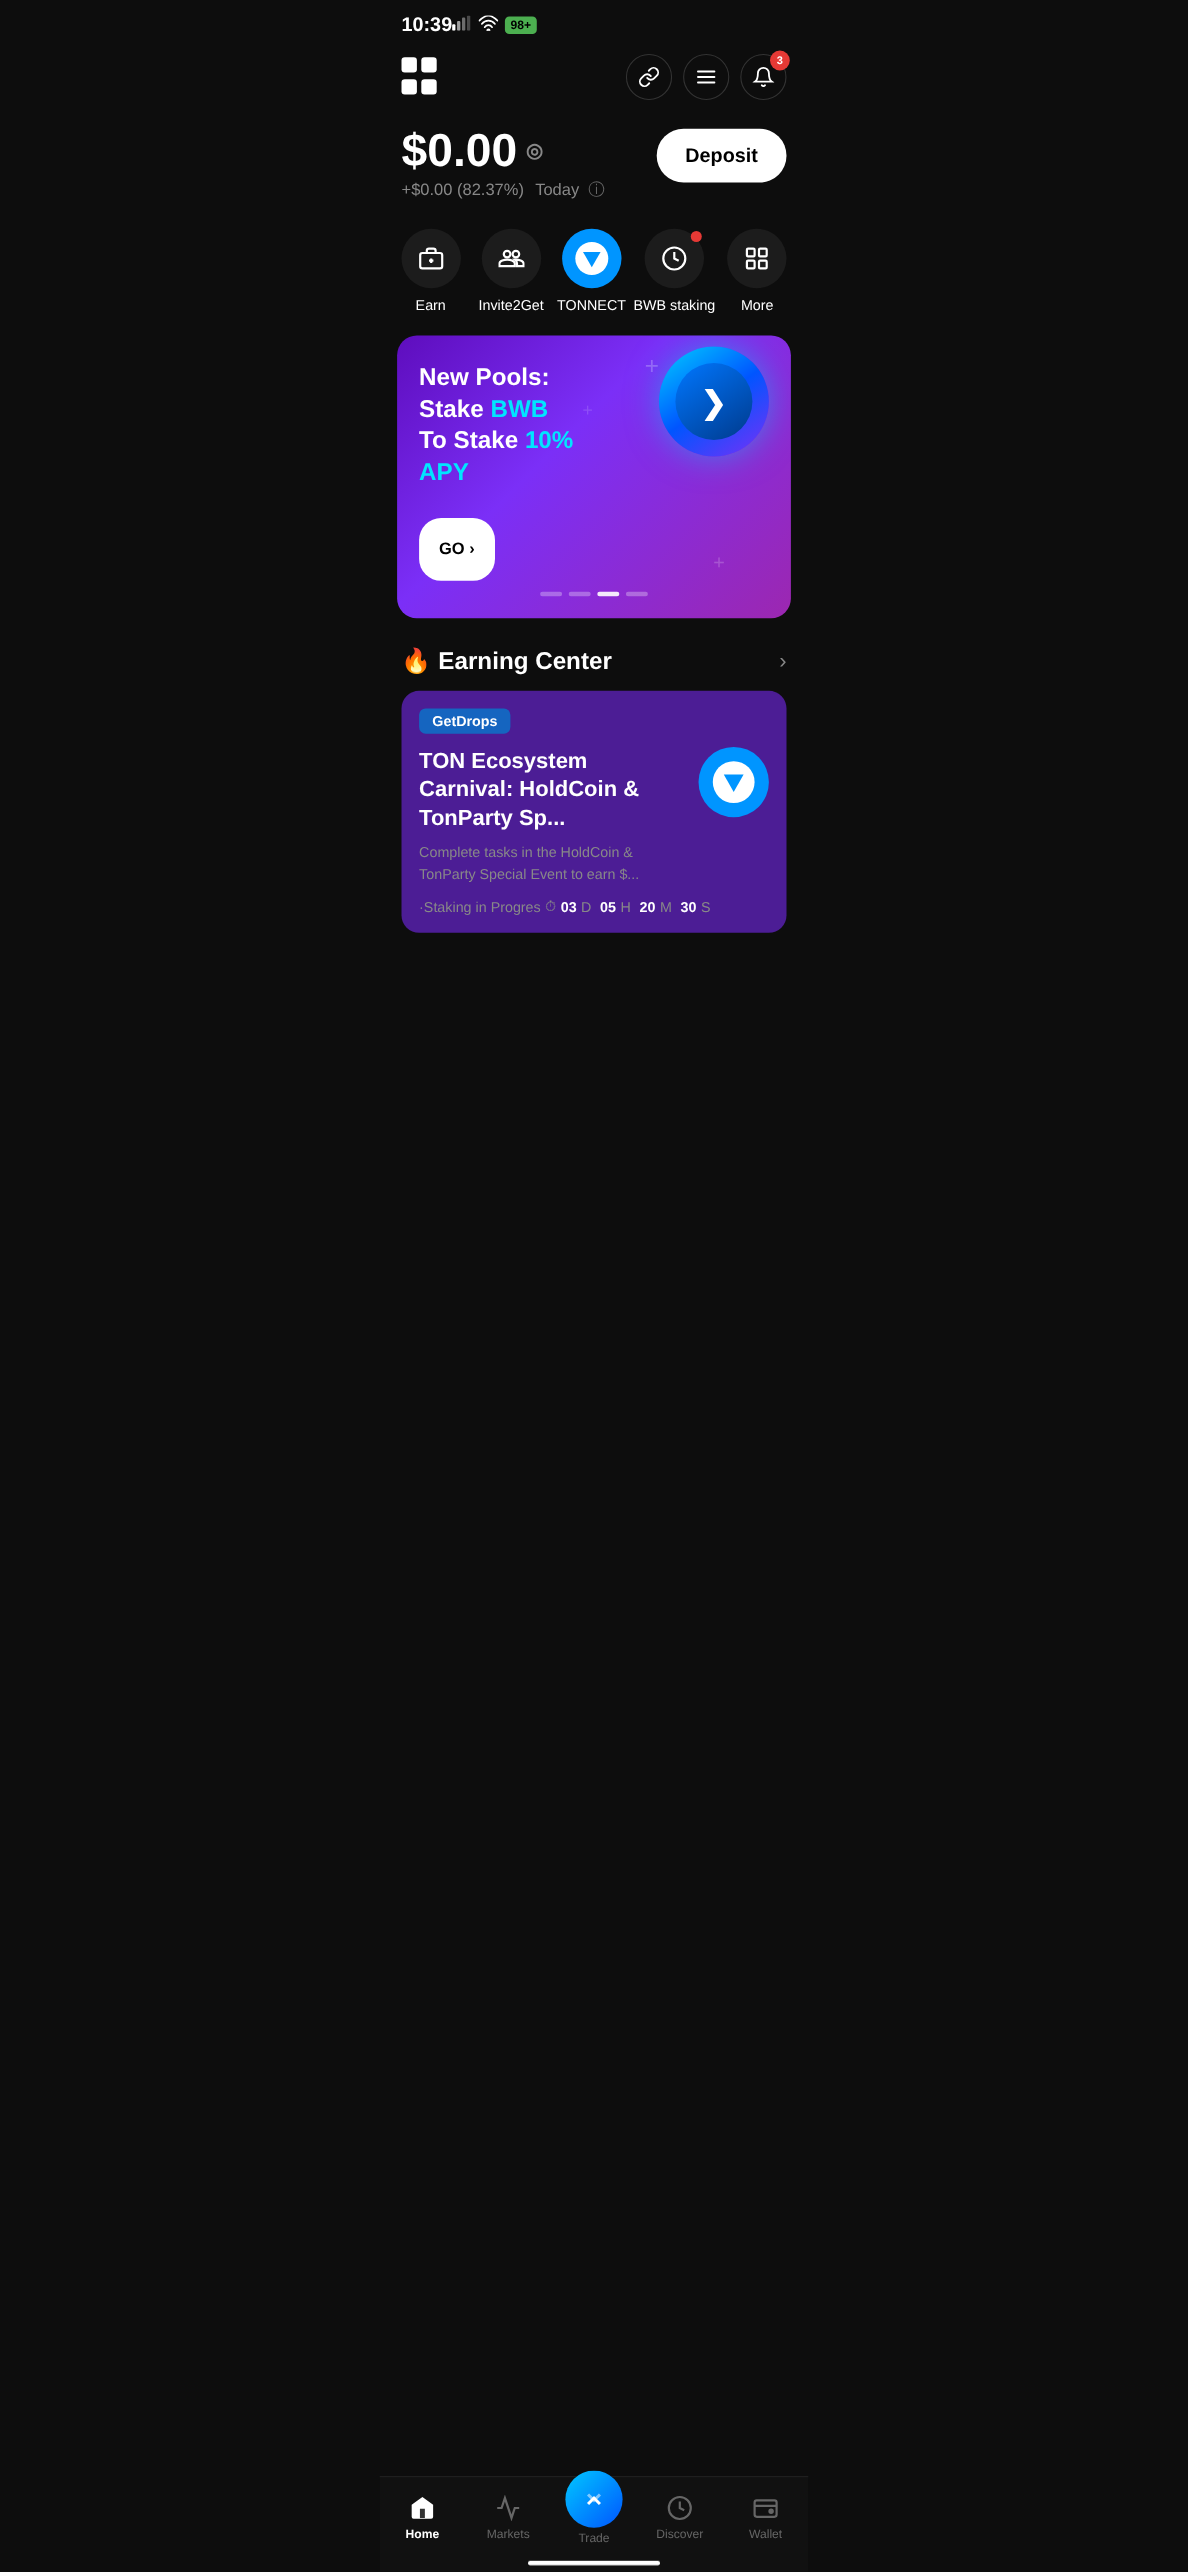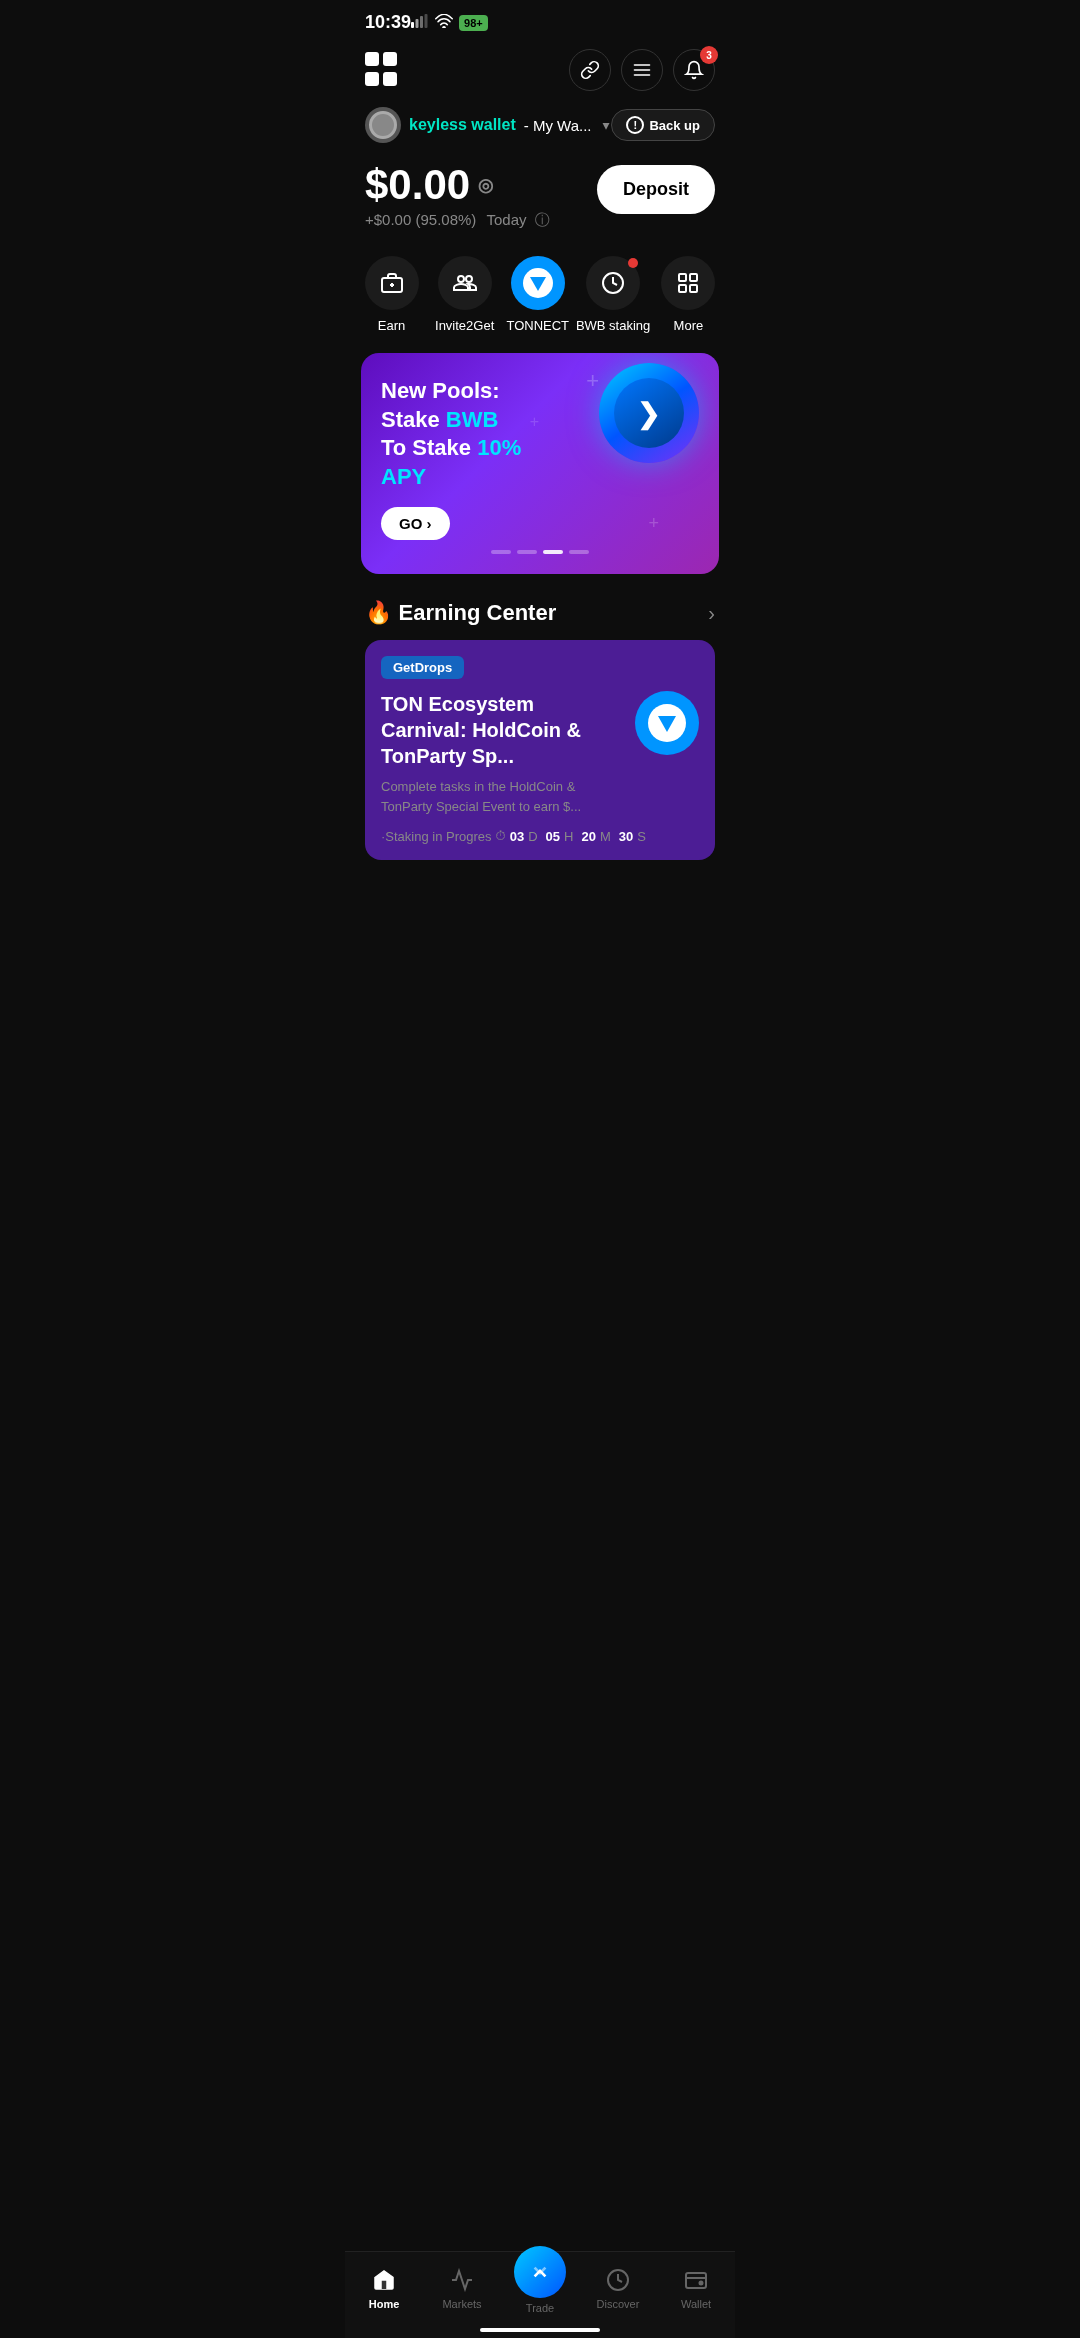--- a/index.html
+++ b/index.html
@@ -304,24 +304,24 @@
       color: #00e5ff;
     }
     .banner-go-btn {
       display: inline-flex;
       align-items: center;
       gap: 5px;
       background: #fff;
       color: #000;
       border: none;
       border-radius: 20px;
-      padding: 8px 18px;
+      padding: 20px 18px;
       font-size: 15px;
       font-weight: 700;
-      margin-top: 16px;
+      margin-top: 28px;
       cursor: pointer;
     }
     .banner-coin {
       position: absolute;
       right: 10px;
       top: 10px;
       width: 110px;
       height: 110px;
     }
     .banner-coin-circle {
@@ -600,43 +600,29 @@
       <button class="nav-icon-btn">
         <svg viewBox="0 0 24 24" stroke-width="2">
           <path d="M18 8A6 6 0 0 0 6 8c0 7-3 9-3 9h18s-3-2-3-9" stroke-linecap="round"></path>
           <path d="M13.73 21a2 2 0 0 1-3.46 0" stroke-linecap="round"></path>
         </svg>
         <span class="notification-badge">3</span>
       </button>
     </div>
   </div>
 
-  <div class="wallet-header">
-    <div class="wallet-info">
-      <div class="wallet-avatar">
-        <div class="wallet-avatar-inner"></div>
-      </div>
-      <span class="wallet-name-teal">keyless wallet</span>
-      <span class="wallet-name-white" style="font-size:15px;"> - My Wa...</span>
-      <span class="chevron-down">▾</span>
-    </div>
-    <button class="backup-btn">
-      <span class="backup-icon">!</span>
-      <span>Back up</span>
-    </button>
-  </div>
 
   <div class="balance-section">
     <div class="balance-left">
       <div class="balance-amount">
         <span>$0.00</span>
         <span class="eye-icon">◎</span>
       </div>
       <div class="balance-change">
-        <span>+$0.00 (95.08%)</span>
+        <span>+$0.00 (82.37%)</span>
         <span style="margin-left:6px;">Today</span>
         <span style="margin-left:4px;color:#666;">ⓘ</span>
       </div>
     </div>
     <button class="deposit-btn">Deposit</button>
   </div>
 
   <div class="quick-actions">
 
     <div class="action-item">

